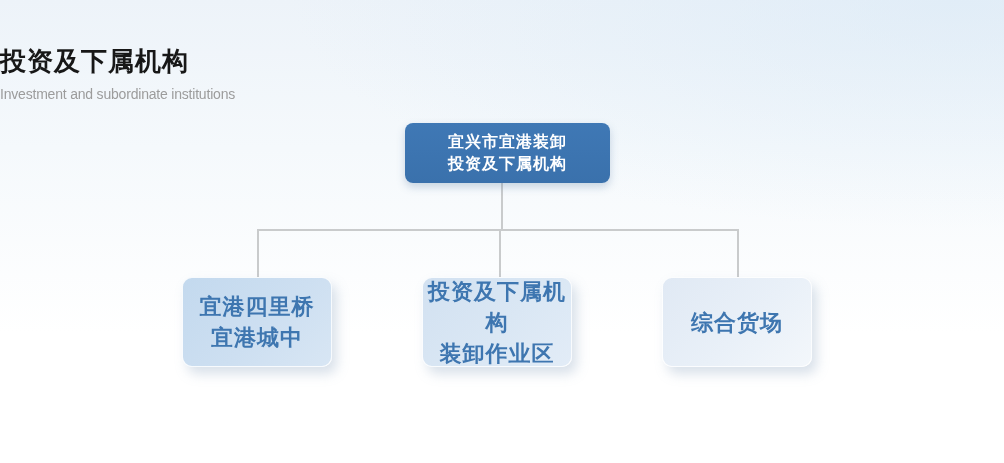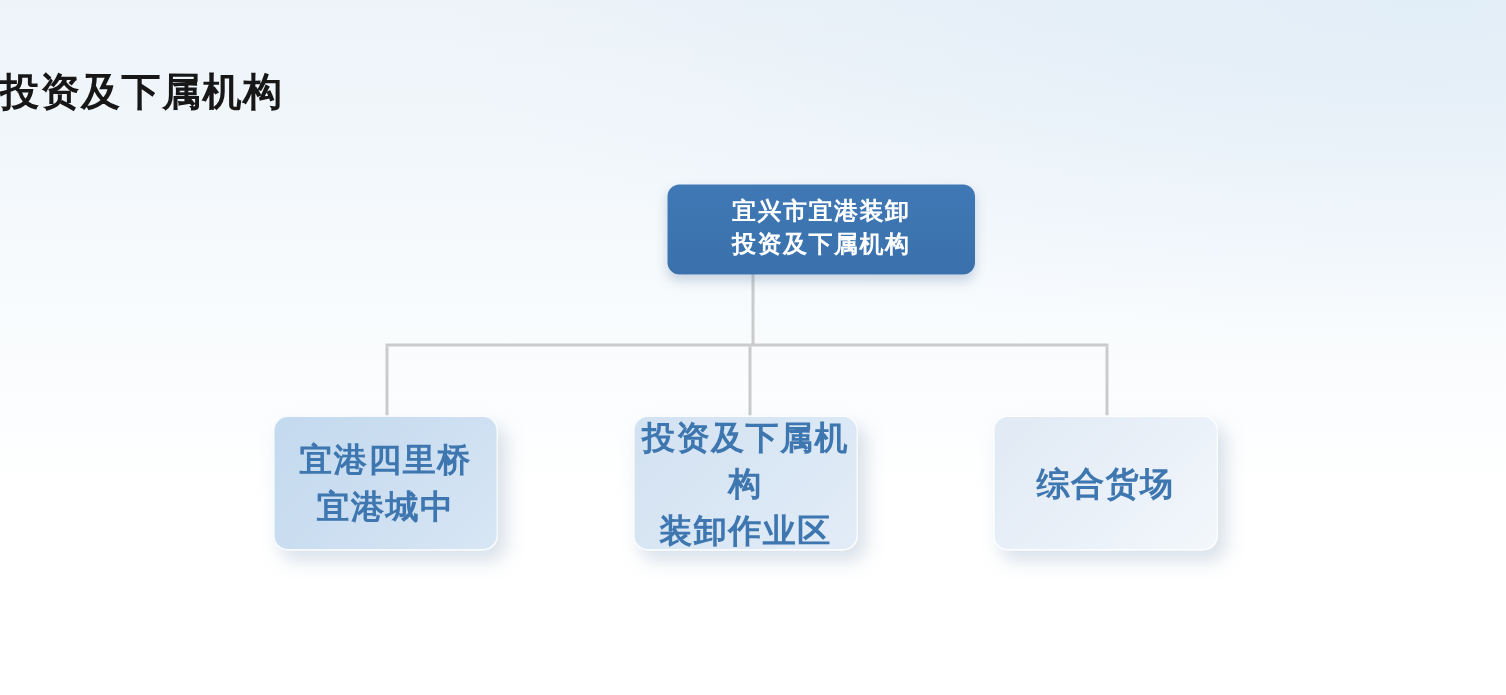--- a/index.html
+++ b/index.html
@@ -63,21 +63,20 @@
     display: flex;
     flex-direction: column;
     align-items: center;
     justify-content: center;
     color: #ffffff;
     font-size: 16px;
     font-weight: bold;
     line-height: 22px;
     letter-spacing: 1px;
     text-align: center;
-    margin-left: 40px;
   }
 
   
   .child-box {
     position: absolute;
     top: 277px;
     width: 150px;
     height: 90px;
     border-radius: 10px;
     border: 1px solid rgba(255,255,255,0.85);
@@ -108,20 +107,21 @@
 
   .node-line { display: block; }
 </style>
 </head>
 <body>
 
 <div class="stage">
 
   <div class="header">
     <div class="title">投资及下属机构</div>
+    <div class="subtitle">Investment and subordinate institutions</div>
   </div>
 
   <div class="connector conn-root-v"></div>
   <div class="connector conn-h"></div>
   <div class="connector conn-drop-l"></div>
   <div class="connector conn-drop-m"></div>
   <div class="connector conn-drop-r"></div>
 
   <div class="root-box">
     <span class="node-line">宜兴市宜港装卸</span>

